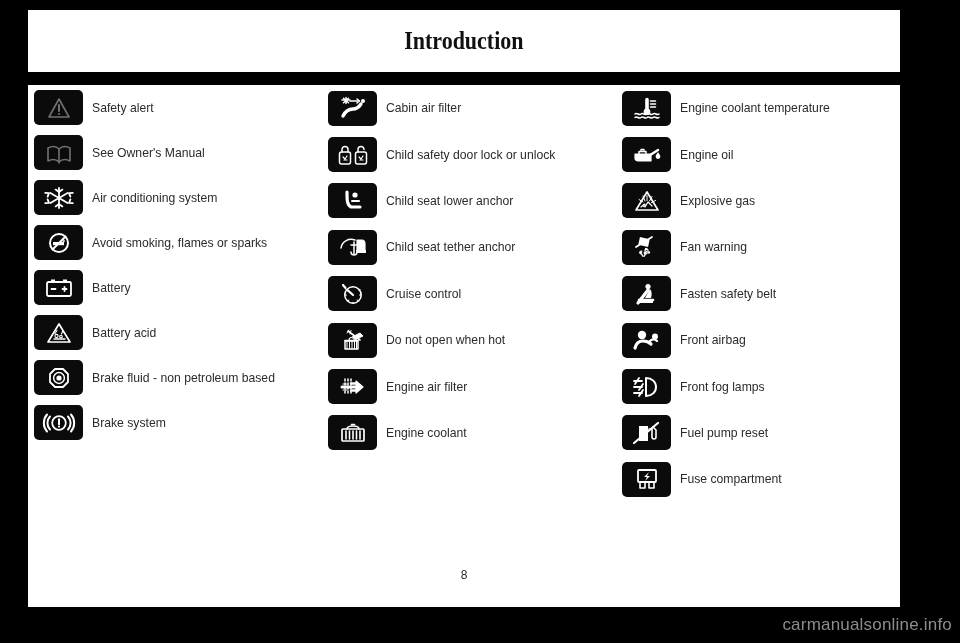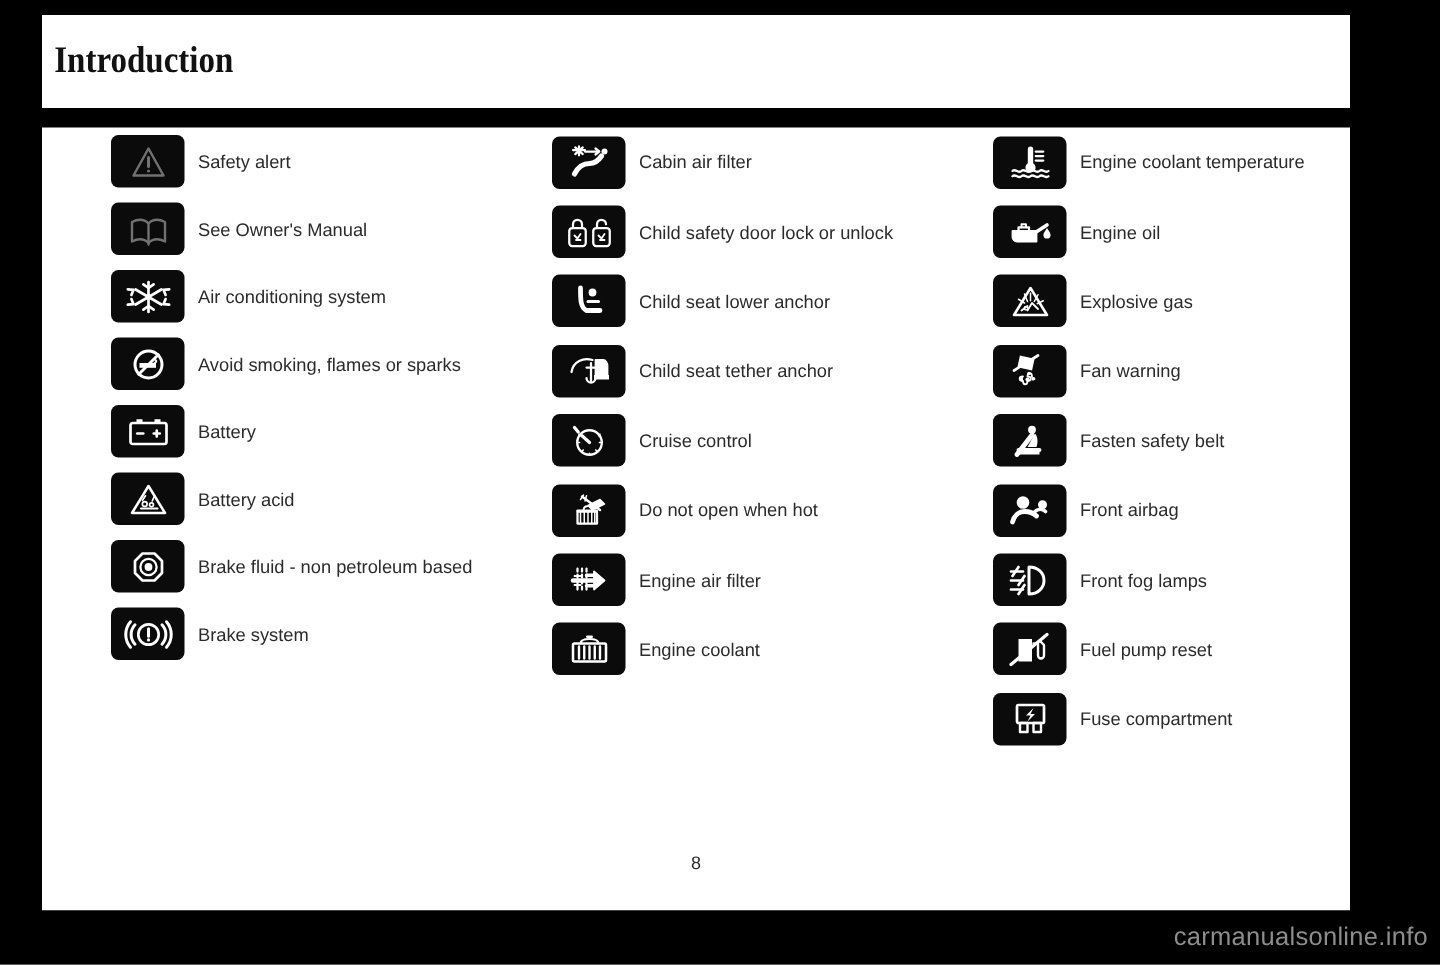--- a/index.html
+++ b/index.html
@@ -9,21 +9,21 @@
     font-family:"Liberation Sans", sans-serif;
     overflow:hidden;
     position:relative;
   }
   #page{position:absolute;left:0;top:0;width:960px;height:643px;}
 
   
   .header-band{
     position:absolute;left:28px;top:10px;width:872px;height:62px;
     background:#ffffff;
-    display:flex;align-items:center;justify-content:flex-start;
+    display:flex;align-items:center;justify-content:center;
   }
   .header-title{
     font-family:"Liberation Serif", serif;
     font-size:25px;
     font-weight:700;
     color:#111;
     letter-spacing:0px;
     transform:scaleX(0.88);
     transform-origin:center;
   }
@@ -39,21 +39,20 @@
   }
   .col{position:absolute;top:0;}
   .col-0{left:6px;width:290px;}
   .col-1{left:300px;width:290px;}
   .col-2{left:594px;width:278px;}
 
   .row{
     display:flex;align-items:center;
     height:46px;
     gap:9px;
-    margin-left:40px;
   }
   .col-0 .row{height:45px;}
   .col-1 .row{height:46.4px;}
   .col-2 .row{height:46.4px;}
 
   .icon-box{
     flex:0 0 auto;
     width:49px;height:35px;
     background:#0b0b0b;
     border-radius:5px;

